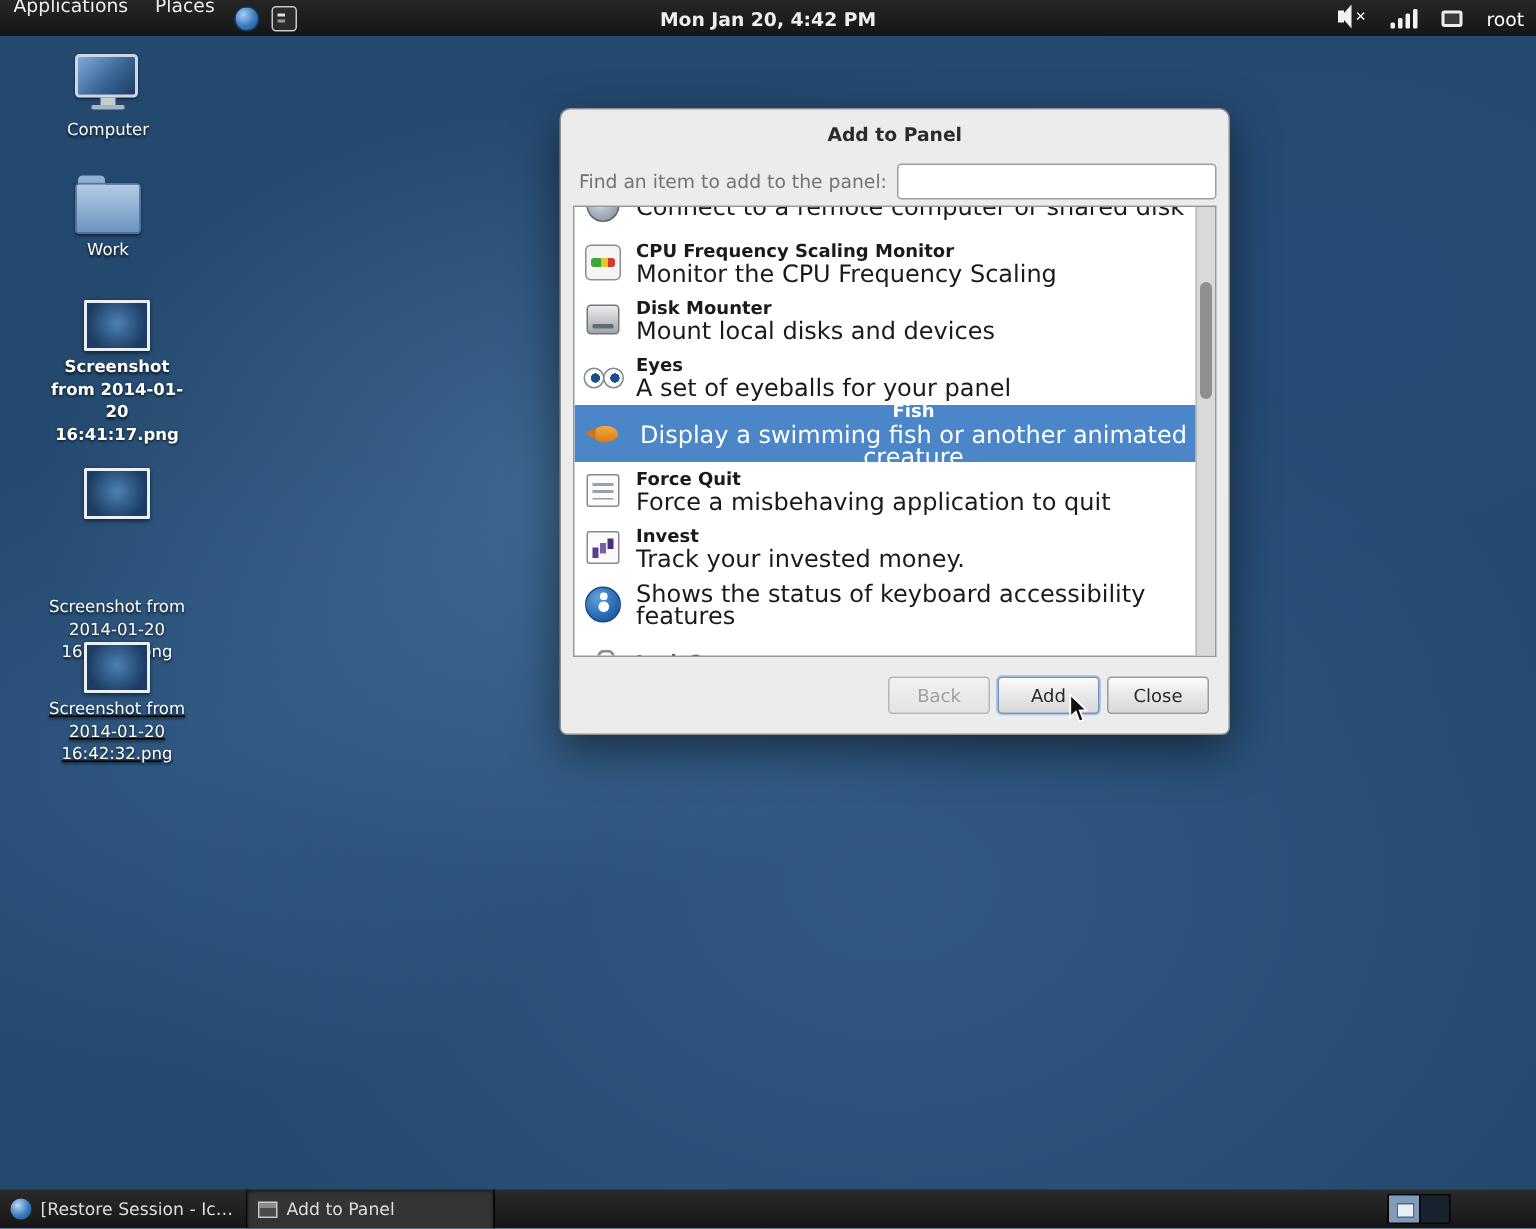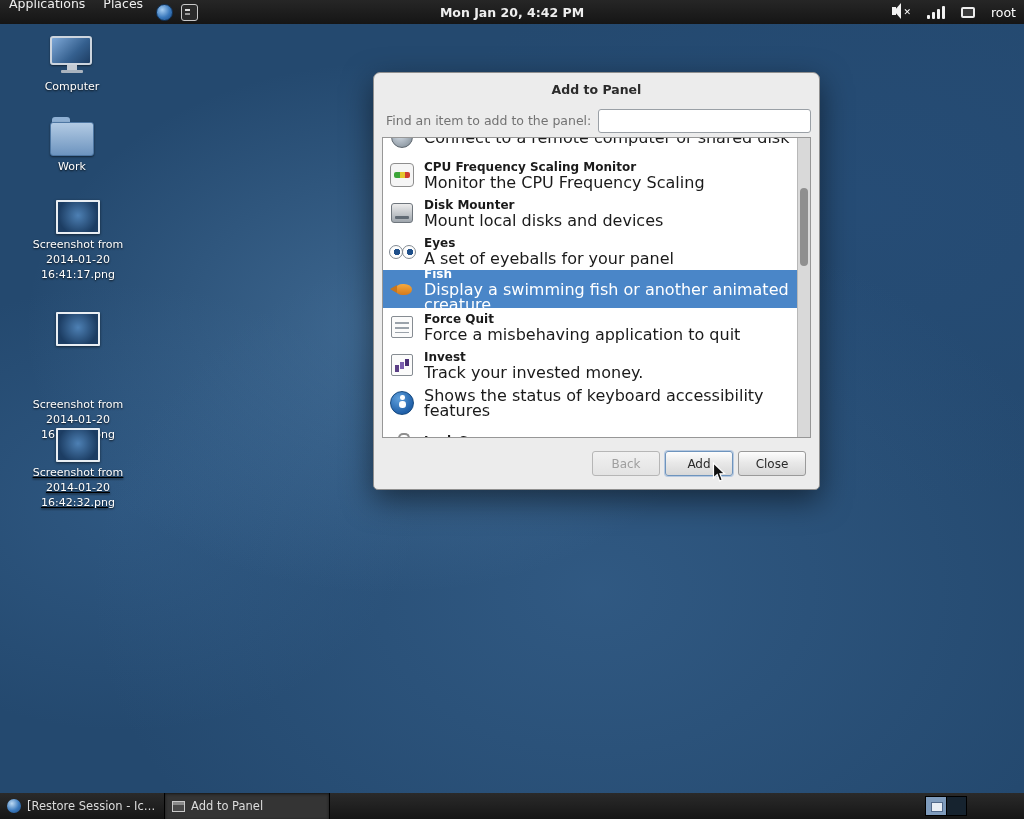--- a/index.html
+++ b/index.html
@@ -64,21 +64,21 @@
   .find-input { flex: 1; height: 24px; border: 1px solid #9aa0a6; border-radius: 3px; background: #fff;
     font: 12px "DejaVu Sans", sans-serif; padding: 0 6px; outline: none; }
 
   .applet-list { position: absolute; left: 8px; right: 8px; top: 64px; height: 301px;
     background: #fff; border: 1px solid #979797; overflow: hidden; }
   .rows { margin-top: -20px; }
   .row { height: 38px; display: flex; align-items: center; padding-left: 6px; padding-right: 16px; }
   .row.selected { background: #4a86c8; }
   .rname { display: block; font-size: 12px; font-weight: bold; color: #1a1a1a; line-height: 15px; }
   .rdesc { display: block; font-size: 16px; color: #1a1a1a; line-height: 15px; }
-  .row.selected .rname, .row.selected .rdesc { color: #fff; }
+  .row.selected .rname, .row.selected .rdesc { color: #fff; text-align: center; }
 
   .ricon { width: 26px; height: 26px; margin-right: 9px; position: relative; flex: none; }
   .i-remote::after { content:""; position:absolute; inset:2px; border-radius:50%;
     background: radial-gradient(circle at 40% 38%, #d7dfe8, #79858f); border:1px solid #5e676f; }
   .i-cpu::before { content:""; position:absolute; inset:1px; background:#f5f5f5; border:1px solid #8e8e8e; border-radius:4px; }
   .i-cpu::after { content:""; position:absolute; left:5px; right:5px; top:10px; height:6px; border-radius:2px;
     background: linear-gradient(90deg, #3da639 0 40%, #e3c52e 40% 70%, #cf3b2f 70%); }
   .i-disk::before { content:""; position:absolute; left:2px; right:2px; top:3px; bottom:3px;
     background: linear-gradient(#ececec, #9fa6ad); border:1px solid #6f767d; border-radius:3px; }
   .i-disk::after { content:""; position:absolute; left:6px; right:6px; bottom:7px; height:3px; background:#606a74; border-radius:1px; }
@@ -167,21 +167,21 @@
         <div class="base"></div>
     </div>
     <div class="label">Computer</div>
   </div>
 
   <div class="desk-icon" style="left:20px; top:116px;">
     <div class="ic-folder"></div>
     <div class="label">Work</div>
   </div>
 
-  <div class="desk-icon" style="left:26px; top:200px;">
+  <div class="desk-icon" style="left:26px; top:200px;font-weight:bold;">
     <div class="ic-shot"></div>
     <div class="label">Screenshot from 2014-01-20 16:41:17.png</div>
   </div>
 
   <div class="desk-icon" style="left:26px; top:312px;gap:48px;">
     <div class="ic-shot"></div>
     <div class="label">Screenshot from 2014-01-20 16:41:37.png</div>
   </div>
 
   <div class="desk-icon" style="left:26px; top:428px;text-decoration:underline;">

